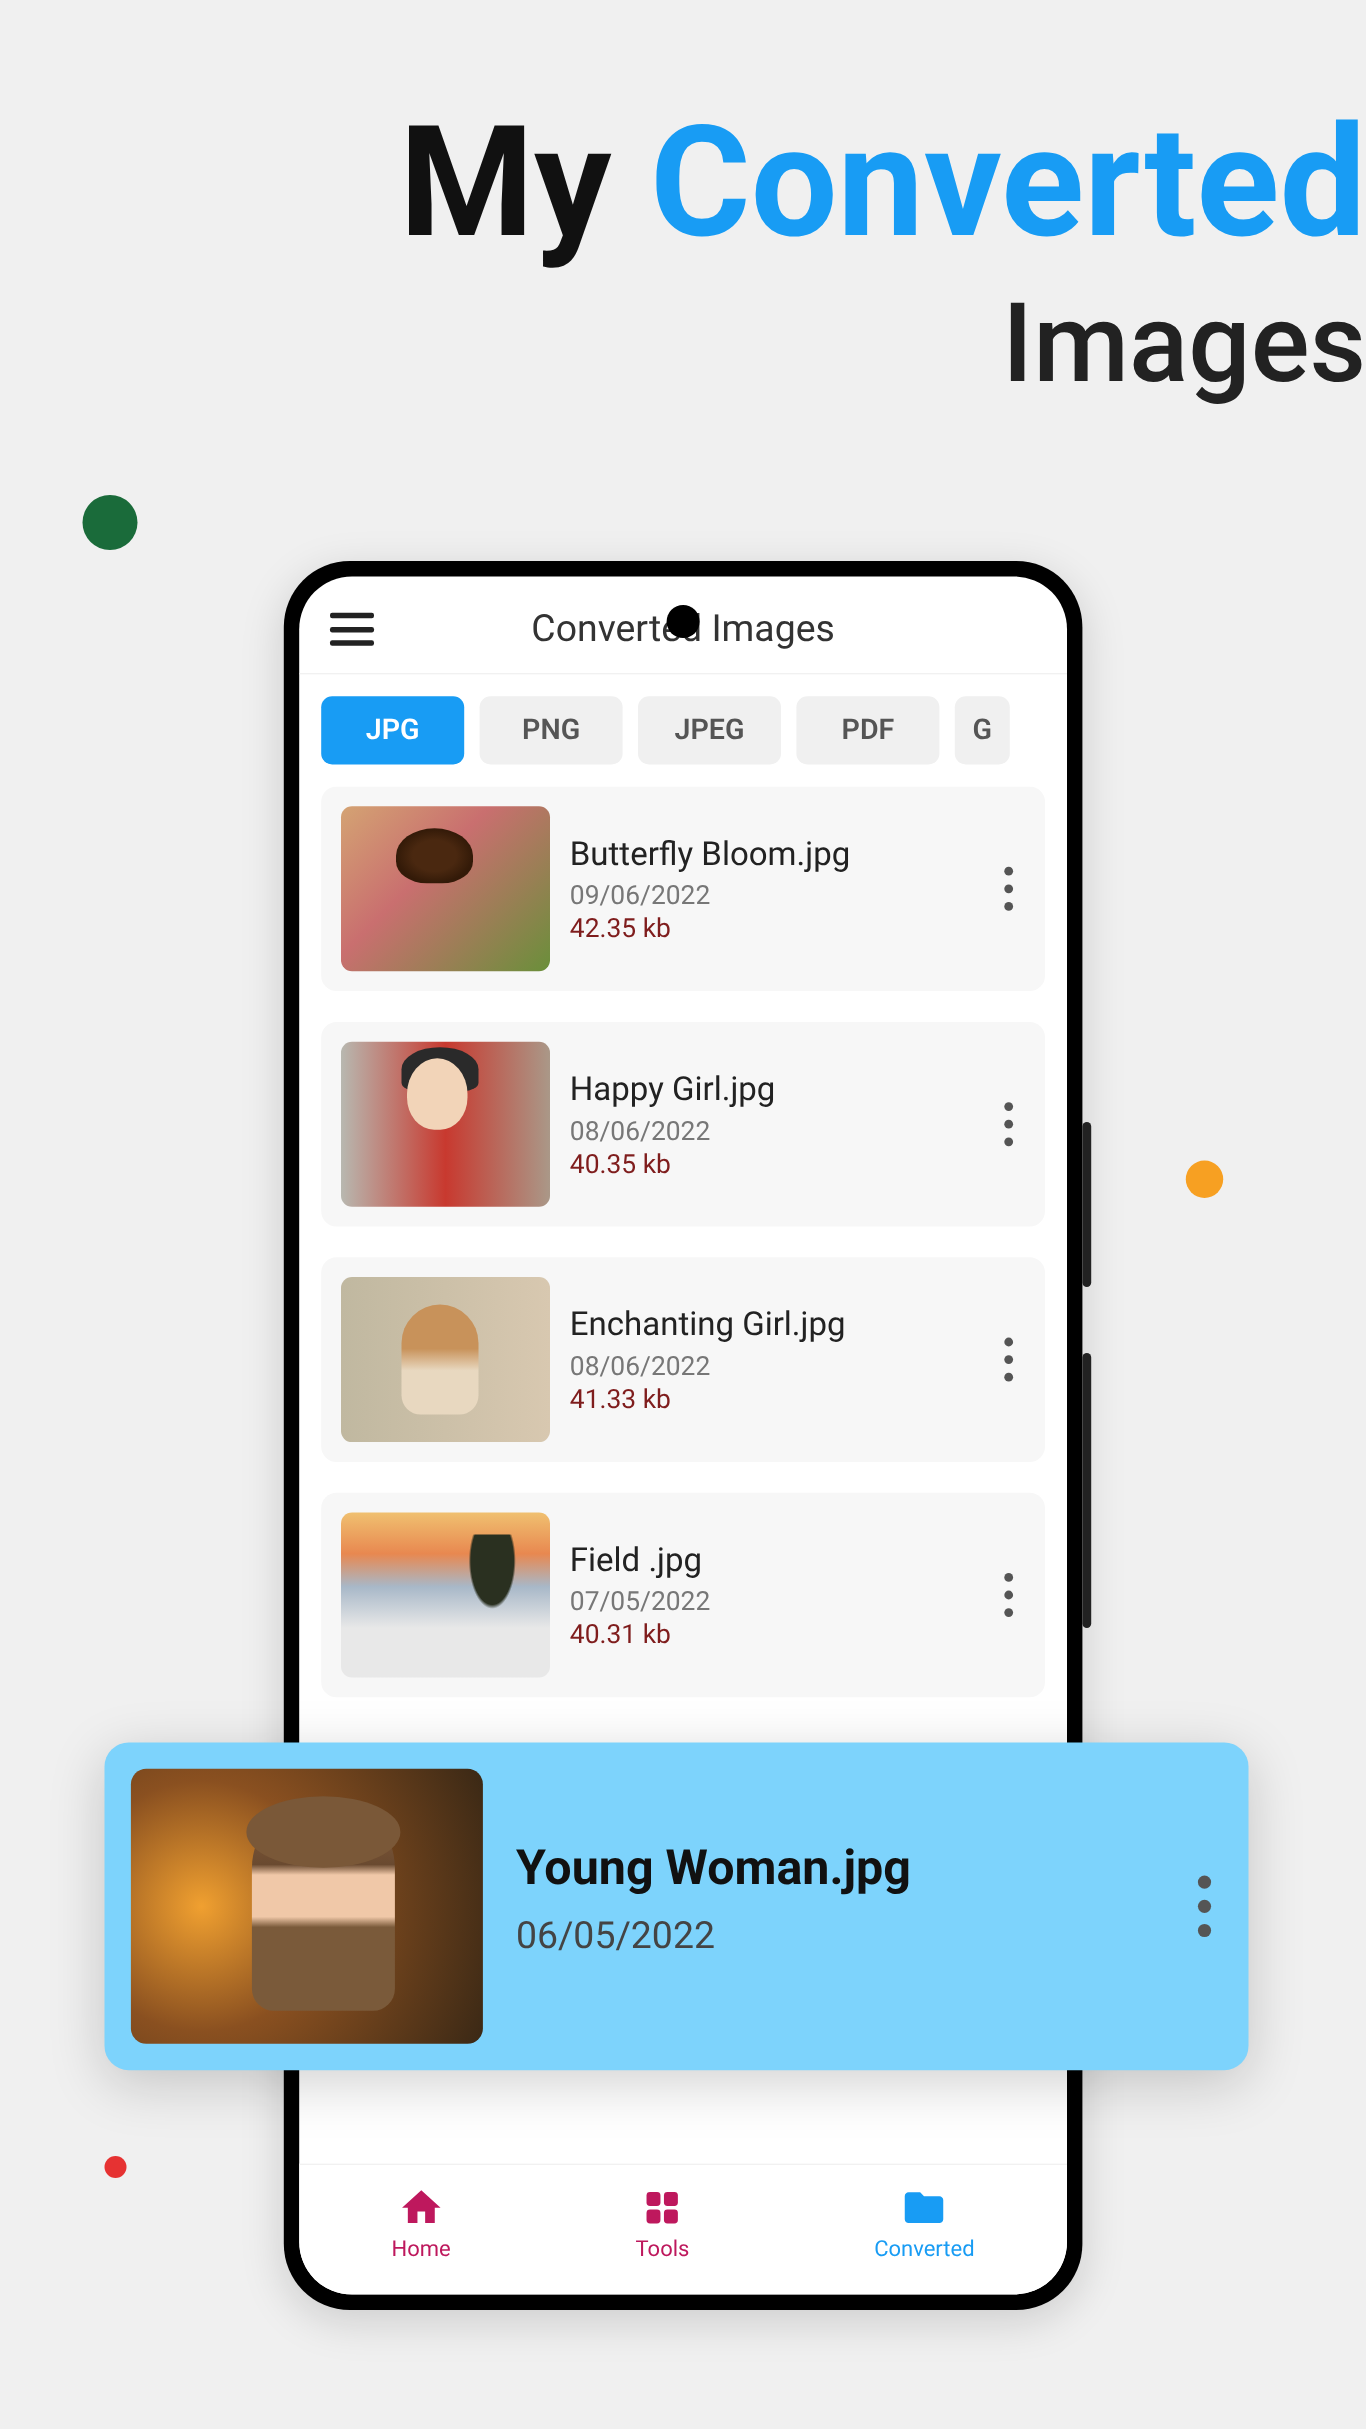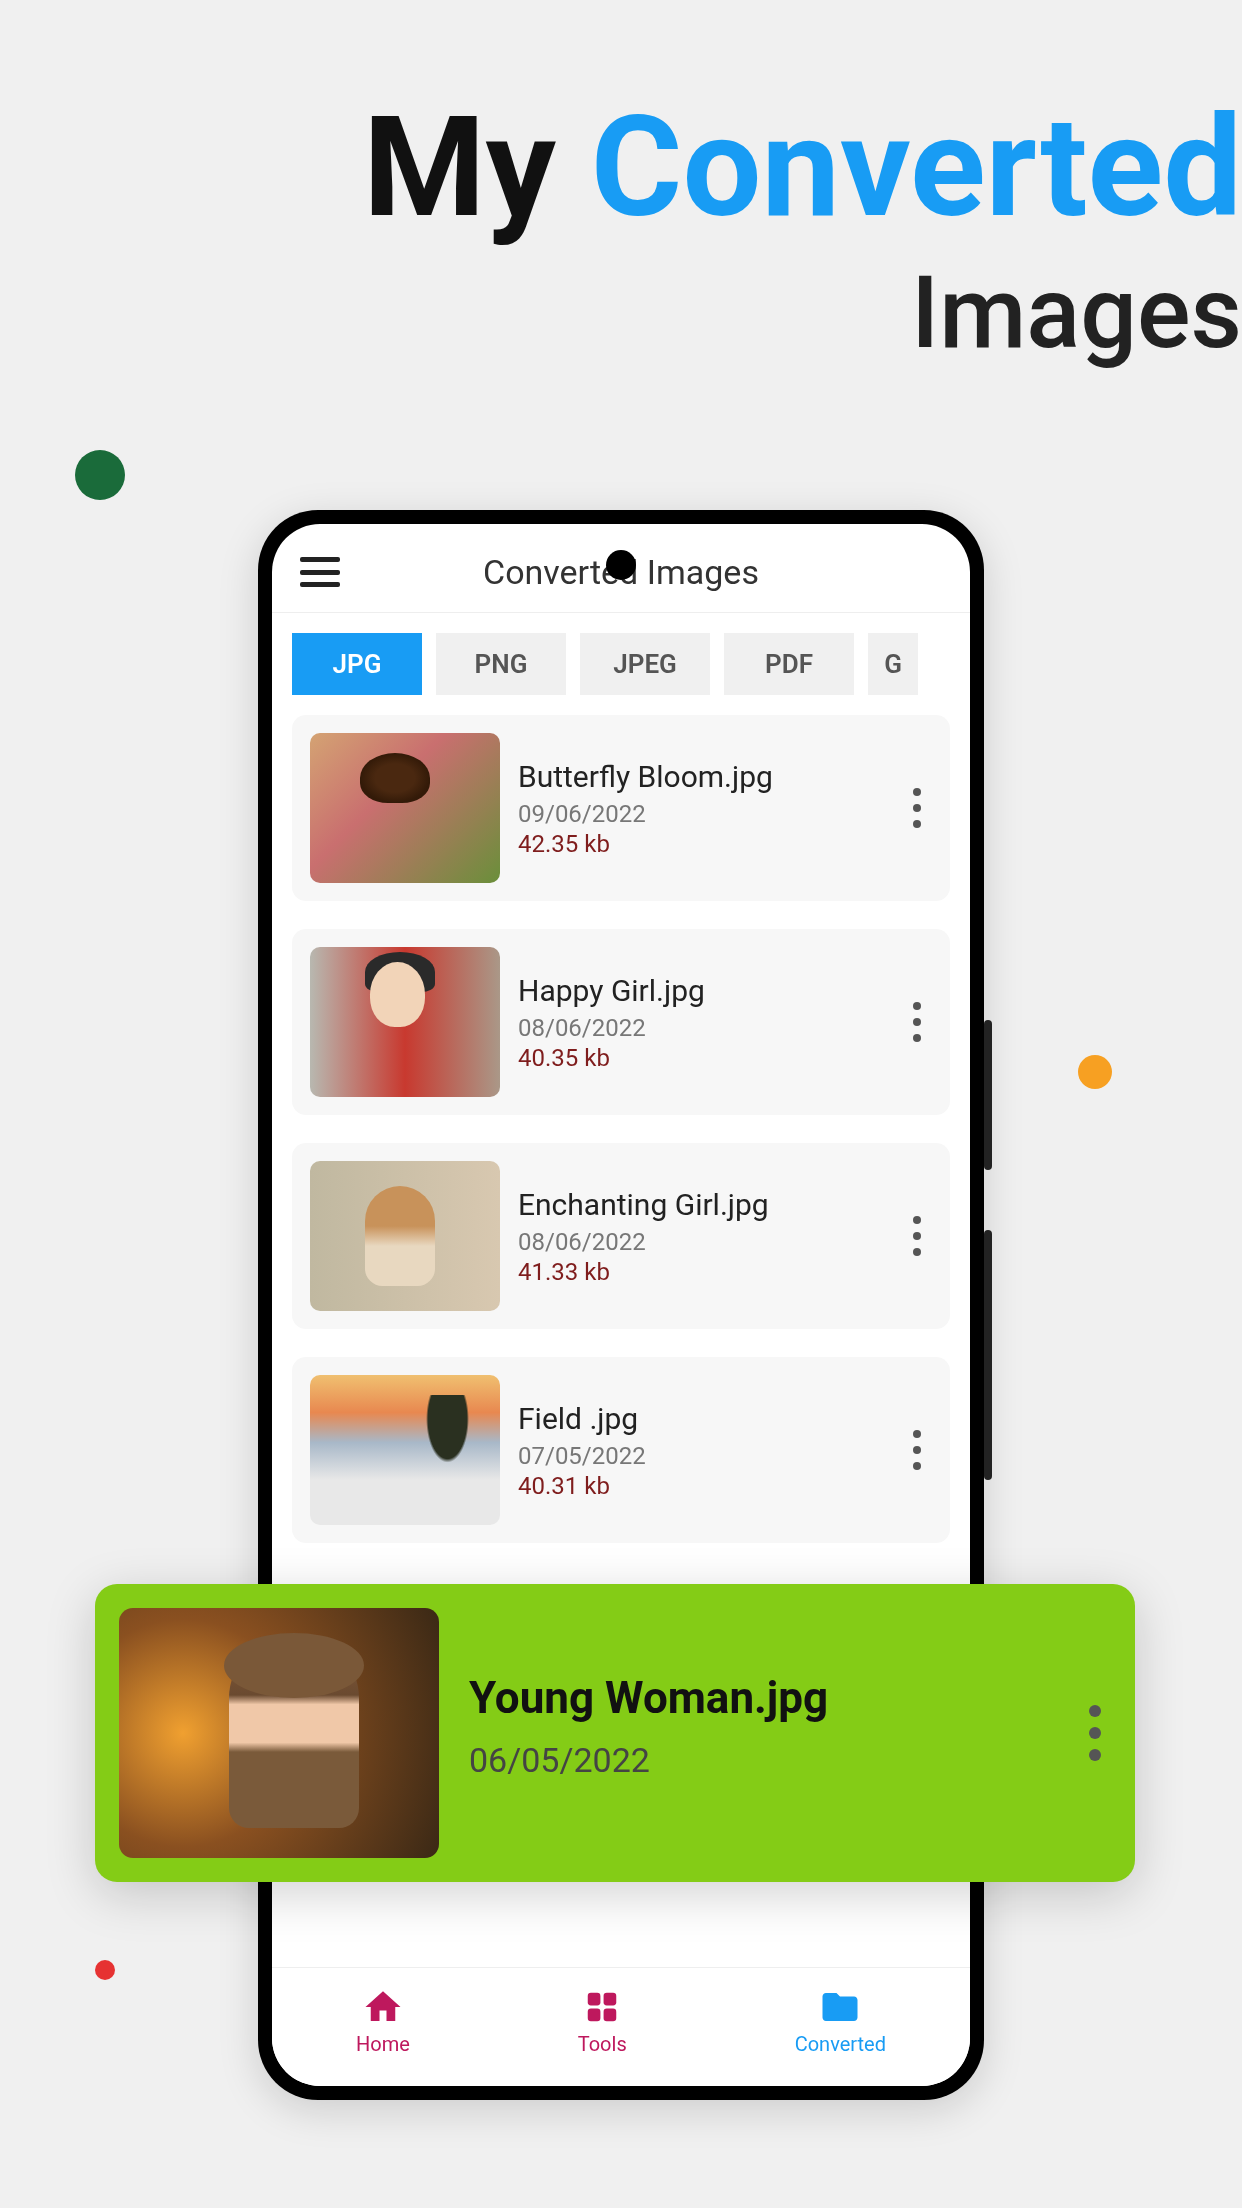--- a/index.html
+++ b/index.html
@@ -119,21 +119,21 @@
     overflow: hidden;
   }
   .filter-tab {
     min-width: 130px;
     padding: 16px 0;
     text-align: center;
     background: #f0f0f0;
     color: #555;
     font-size: 26px;
     font-weight: 600;
-    border-radius: 0;
+    border-radius: 10px;
     cursor: pointer;
   }
   .filter-tab.active { background: #189cf4; color: #fff; }
 
   
   .file-list {
     flex: 1;
     padding: 0 20px;
     overflow: hidden;
   }
@@ -201,21 +201,21 @@
   .nav-item.active { color: #189cf4; }
   .nav-label { font-size: 20px; }
   .nav-icon { width: 42px; height: 42px; display:flex; align-items:center; justify-content:center; }
 
   
   .highlight-card {
     position: absolute;
     top: 1584px;
     left: 95px;
     width: 1040px;
-    background: #84cc16;
+    background: #7dd3fc;
     border-radius: 22px;
     box-shadow: 0 12px 50px rgba(0,0,0,0.18);
     padding: 24px;
     display: flex;
     align-items: center;
     z-index: 50;
   }
   .highlight-thumb {
     width: 320px;
     height: 250px;

